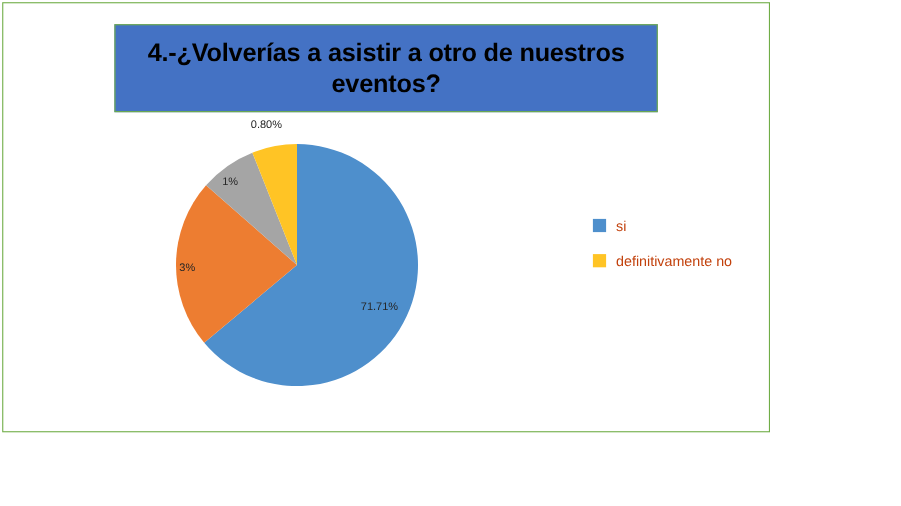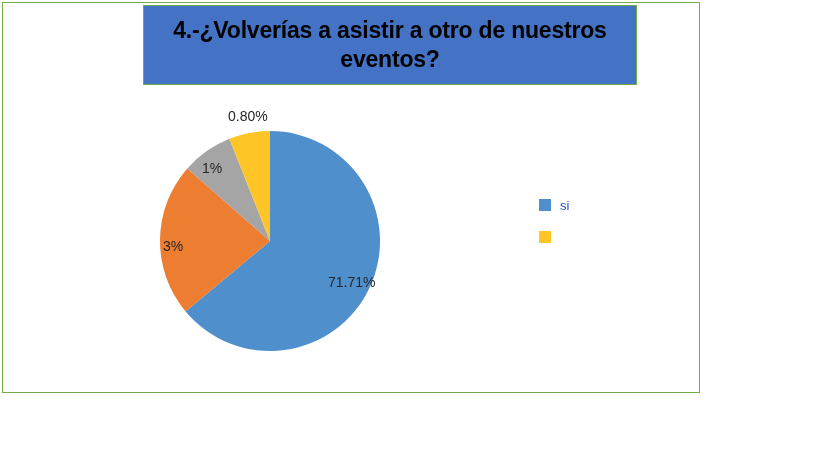--- a/index.html
+++ b/index.html
@@ -22,31 +22,30 @@
     width: 698px;
     height: 391px;
     border: 1px solid #70AD47;
     background: #ffffff;
     box-sizing: border-box;
   }
 
   #chart-title-banner {
     position: absolute;
     left: 101px;
-    top: 2px;
+    top: 19px;
     width: 494px;
     height: 80px;
     background: #4472C4;
     border: 1px solid #70AD47;
     box-sizing: border-box;
     display: flex;
     align-items: center;
     justify-content: center;
     text-align: center;
-    margin-left: 39px;
   }
   #chart-title-text {
     color: #000000;
     font-size: 23px;
     font-weight: bold;
     line-height: 1.26;
     padding: 0 10px;
     letter-spacing: -0.2px;
   }
 
@@ -58,21 +57,21 @@
     height: 220px;
   }
   #pie-svg {
     display: block;
     width: 220px;
     height: 220px;
   }
 
   .pie-label {
     position: absolute;
-    font-size: 14px;
+    font-size: 10px;
     color: #262626;
     white-space: nowrap;
     font-family: "Liberation Sans", sans-serif;
   }
   #label-si        { left: 325px; top: 271px; }
   #label-talvezsi  { left: 160px; top: 235px; }
   #label-nolocreo  { left: 199px; top: 157px; }
   #label-defno     { left: 225px; top: 105px; }
 
   #legend {
@@ -86,21 +85,21 @@
     height: 32px;
   }
   .legend-swatch {
     width: 12px;
     height: 12px;
     flex: 0 0 12px;
     margin-right: 9px;
   }
   .legend-label {
     font-size: 13px;
-    color: #1d4ed8;
+    color: #c2410c;
     white-space: nowrap;
   }
 </style>
 </head>
 <body>
 
 <div id="chart-frame" style="border-color: rgb(112, 173, 71);">
 
   <div id="chart-title-banner" style="background: rgb(68, 114, 196); border-color: rgb(112, 173, 71);">
     <div id="chart-title-text">4.-¿Volverías a asistir a otro de nuestros eventos?</div>
@@ -122,16 +121,17 @@
   <span class="pie-label" id="label-nolocreo">1%</span>
   <span class="pie-label" id="label-defno">0.80%</span>
 
   <div id="legend">
     <div class="legend-row">
       <span class="legend-swatch" style="background: rgb(78, 143, 204);"></span>
       <span class="legend-label">si</span>
     </div>
     <div class="legend-row">
       <span class="legend-swatch" style="background: rgb(255, 196, 37);"></span>
+      <span class="legend-label">definitivamente no</span>
     </div>
   </div>
 
 </div>
 
 </body></html>

